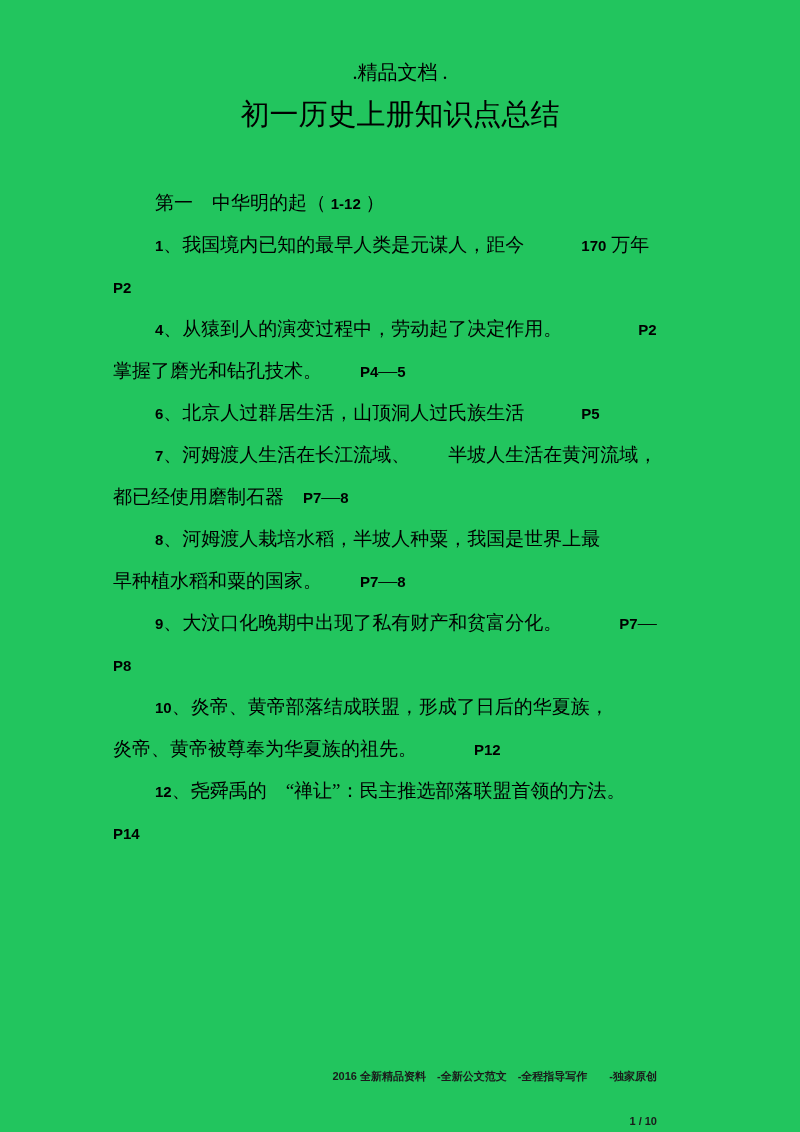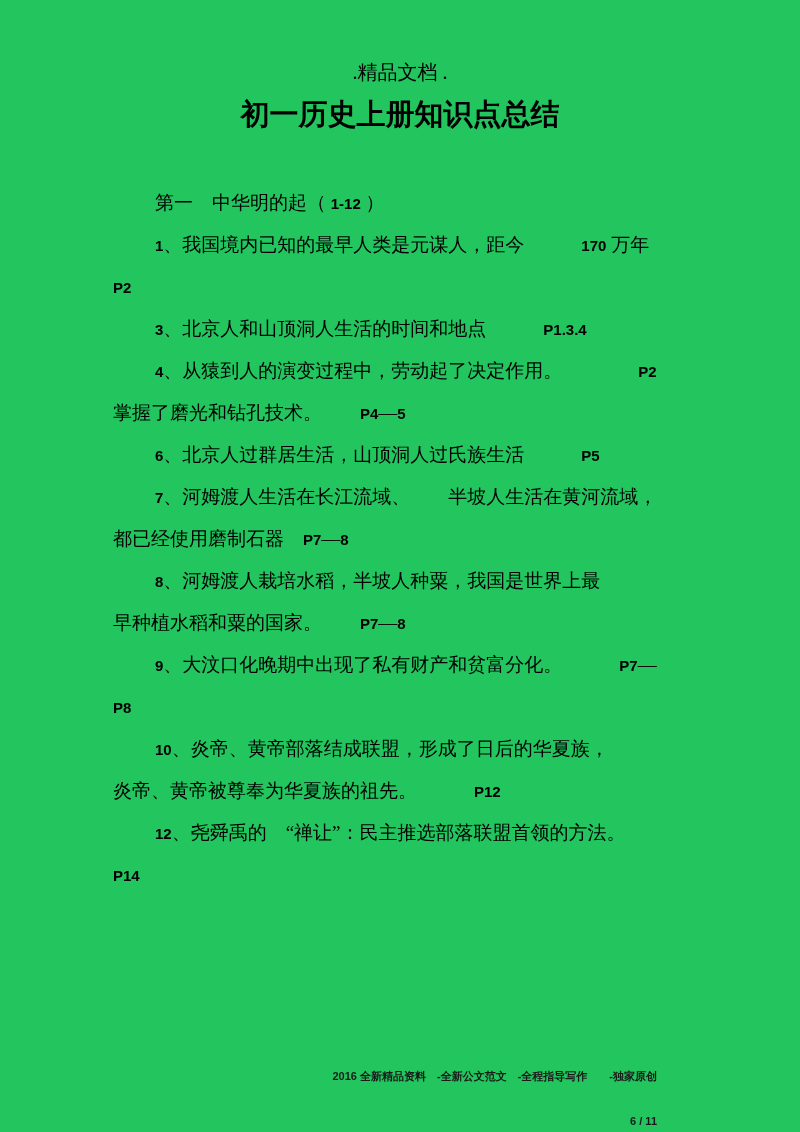--- a/index.html
+++ b/index.html
@@ -32,21 +32,21 @@
     color: #000000;
   }
   .doc-title {
     position: absolute;
     top: 94px;
     left: 0;
     width: 100%;
     text-align: center;
     font-size: 29px;
     line-height: 40px;
-    font-weight: 700;
+    font-weight: 400;
     white-space: pre;
     color: #000000;
   }
   .doc-body {
     position: absolute;
     top: 182px;
     left: 113px;
     width: 640px;
   }
   .line {
@@ -83,34 +83,33 @@
 <div class="page">
 
   <div class="doc-header">.精品文档 .</div>
 
   <div class="doc-title">初一历史上册知识点总结</div>
 
   <div class="doc-body" id="doc-body">
       <div class="line indent">第一　中华明的起（ <span class="latin">1-12</span> ）</div>
       <div class="line indent"><span class="latin">1</span>、我国境内已知的最早人类是元谋人，距今　　　<span class="latin">170</span> 万年</div>
       <div class="line"><span class="latin">P2</span></div>
-      <div class="line indent"><span class="latin">3</span>、北京人和山顶洞人生活的时间和地点　　　<span class="latin">P1.3.4</span></div>
       <div class="line indent"><span class="latin">4</span>、从猿到人的演变过程中，劳动起了决定作用。　　　　<span class="latin">P2</span></div>
       <div class="line">掌握了磨光和钻孔技术。　　<span class="latin">P4</span>—<span class="latin">5</span></div>
       <div class="line indent"><span class="latin">6</span>、北京人过群居生活，山顶洞人过氏族生活　　　<span class="latin">P5</span></div>
       <div class="line indent"><span class="latin">7</span>、河姆渡人生活在长江流域、　　半坡人生活在黄河流域，</div>
       <div class="line">都已经使用磨制石器　<span class="latin">P7</span>—<span class="latin">8</span></div>
       <div class="line indent"><span class="latin">8</span>、河姆渡人栽培水稻，半坡人种粟，我国是世界上最</div>
       <div class="line">早种植水稻和粟的国家。　　<span class="latin">P7</span>—<span class="latin">8</span></div>
       <div class="line indent"><span class="latin">9</span>、大汶口化晚期中出现了私有财产和贫富分化。　　　<span class="latin">P7</span>—</div>
       <div class="line"><span class="latin">P8</span></div>
       <div class="line indent"><span class="latin">10</span>、炎帝、黄帝部落结成联盟，形成了日后的华夏族，</div>
       <div class="line">炎帝、黄帝被尊奉为华夏族的祖先。　　　<span class="latin">P12</span></div>
       <div class="line indent"><span class="latin">12</span>、尧舜禹的　“禅让”：民主推选部落联盟首领的方法。</div>
       <div class="line"><span class="latin">P14</span></div>
     </div>
 
   <div class="doc-footer">
     <div class="footer-credits">2016 全新精品资料　-全新公文范文　-全程指导写作　　-独家原创</div>
-    <div class="footer-page-number">6 / 11</div>
+    <div class="footer-page-number">1 / 10</div>
   </div>
 
 </div>
 
 </body></html>

